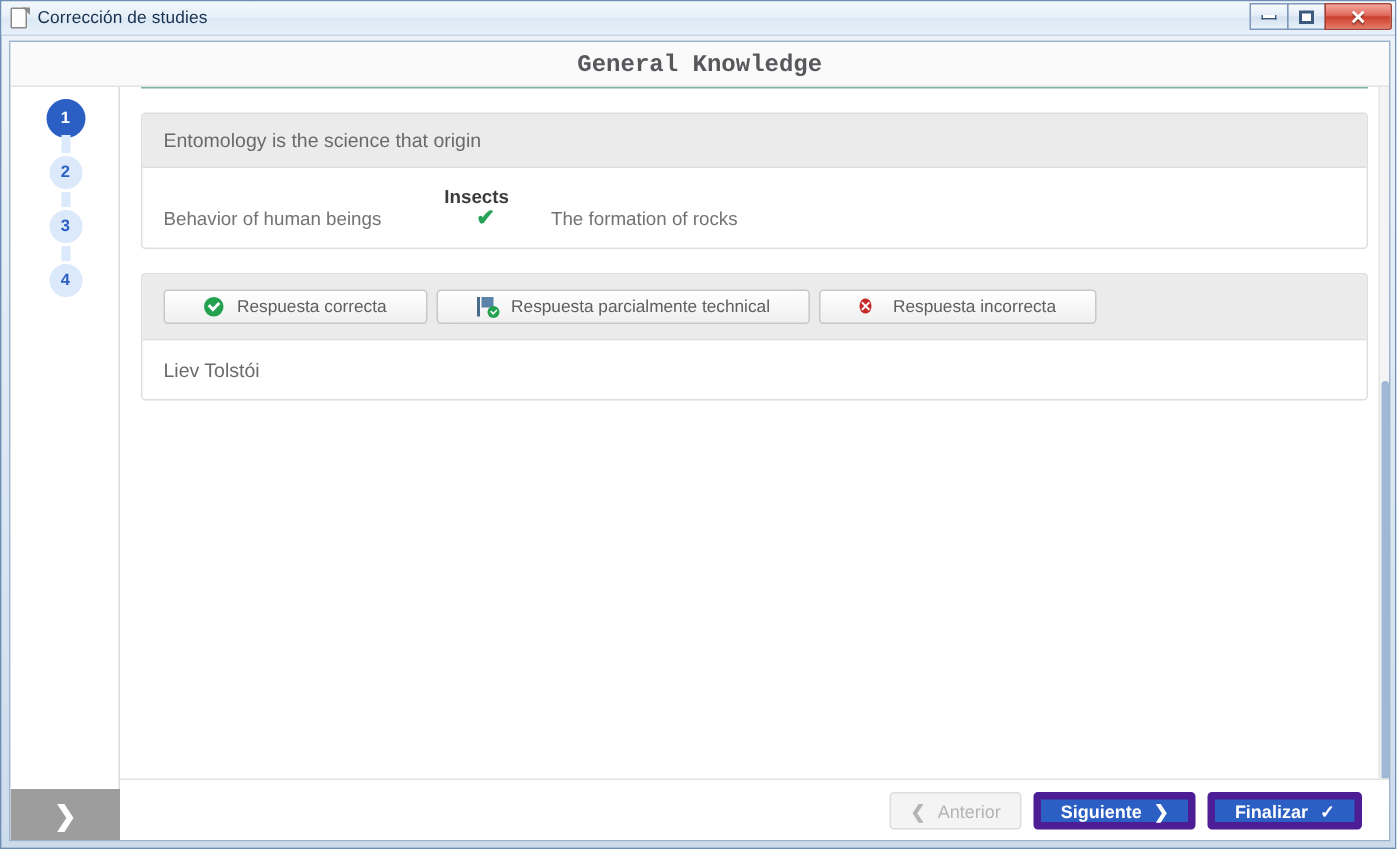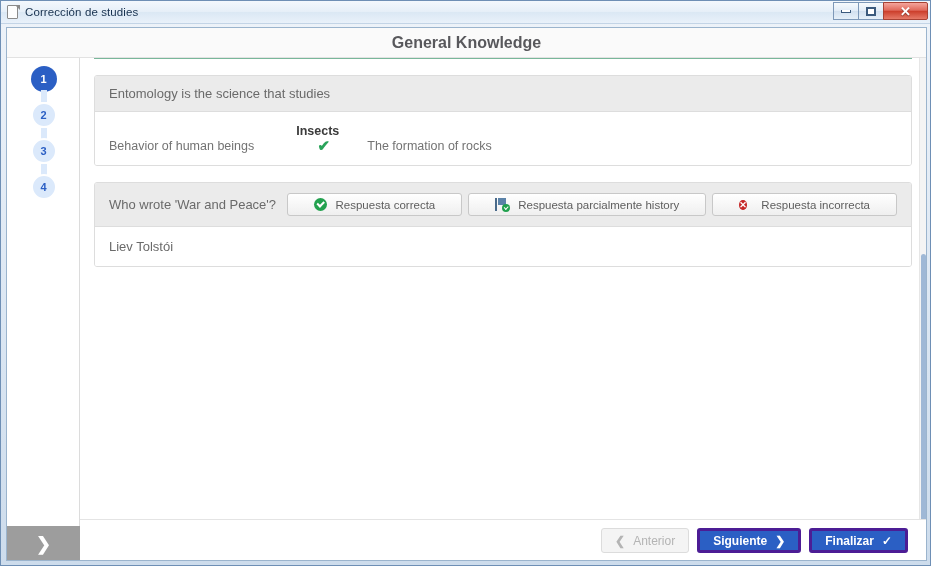--- a/index.html
+++ b/index.html
@@ -71,21 +71,21 @@
     width: 921px; height: 534px;
     background: #ffffff;
     border: 1px solid #9bb4cd;
     overflow: hidden;
   }
 
   .apphead {
     height: 30px;
     background: #fafafa;
     border-bottom: 1px solid #e2e2e2;
-    display: flex; align-items: center; justify-content: center;
+    display: flex; align-items: center; justify-content: center; font-family: Liberation Mono, monospace;
   }
   .apphead .h-title {
     font-size: 16px; font-weight: bold; color: #58585c;
   }
 
   .body-row { display: flex; height: 503px; position: relative; }
 
   
   .rail {
     width: 73px; min-width: 73px;
@@ -223,21 +223,21 @@
     display: flex; align-items: center; gap: 8px;
     height: 25px; padding: 0 13px;
     border-radius: 3px; font-size: 12px; font-weight: bold;
     cursor: pointer; white-space: nowrap;
   }
   .nbtn.disabled {
     background: #f4f4f4; border: 1px solid #dcdcdc; color: #b4b4b4;
     font-weight: normal;
   }
   .nbtn.primary {
-    background: #2b5fc4; border: 3px solid #4c1d95; color: #ffffff;
+    background: #2b5fc4; border: 5px solid #4c1d95; color: #ffffff;
   }
   .chevron { font-size: 12px; font-weight: bold; line-height: 1; }
 
   
   .vscroll {
     position: absolute; right: 0; top: 0; width: 7px; height: 503px;
     background: #f4f4f4; border-left: 1px solid #e6e6e6;
   }
   .vscroll .thumb {
     position: absolute; left: 1px; top: 196px; width: 5px; height: 300px;
@@ -298,55 +298,54 @@
         <div class="rail-toggle">
           <span class="chev">❯</span>
         </div>
       </div>
 
       <div class="main">
         <div class="section-rule"></div>
 
         <div class="card">
           <div class="card-head">
-            <span class="q-text">Entomology is the science that studies</span>
+            <span class="q-text">Entomology is the science that origin</span>
           </div>
           <div class="card-body">
             <div class="opts">
               <span class="opt">
                 <span>Behavior of human beings</span>
               </span>
               <span class="opt selected">
                 <span>Insects</span>
                 <span class="tick">✔</span>
               </span>
               <span class="opt">
                 <span>The formation of rocks</span>
               </span>
             </div>
           </div>
         </div>
 
         <div class="card">
           <div class="card-head">
-            <span class="q-text">Who wrote 'War and Peace'?</span>
             <span class="grades">
               <span class="gbtn">
                 <span class="ic">
                     <span class="ic-ok"></span>
                   </span>
                 <span>Respuesta correcta</span>
               </span>
               <span class="gbtn">
                 <span class="ic ic-part">
                   <span class="pole"></span>
                     <span class="flag"></span>
                     <span class="chk"></span>
                 </span>
-                <span>Respuesta parcialmente history</span>
+                <span>Respuesta parcialmente technical</span>
               </span>
               <span class="gbtn">
                 <span class="ic"><span class="ic-bad">✕</span></span>
                 <span>Respuesta incorrecta</span>
               </span>
             </span>
           </div>
           <div class="card-body">
             <span class="answer-text">Liev Tolstói</span>
           </div>

